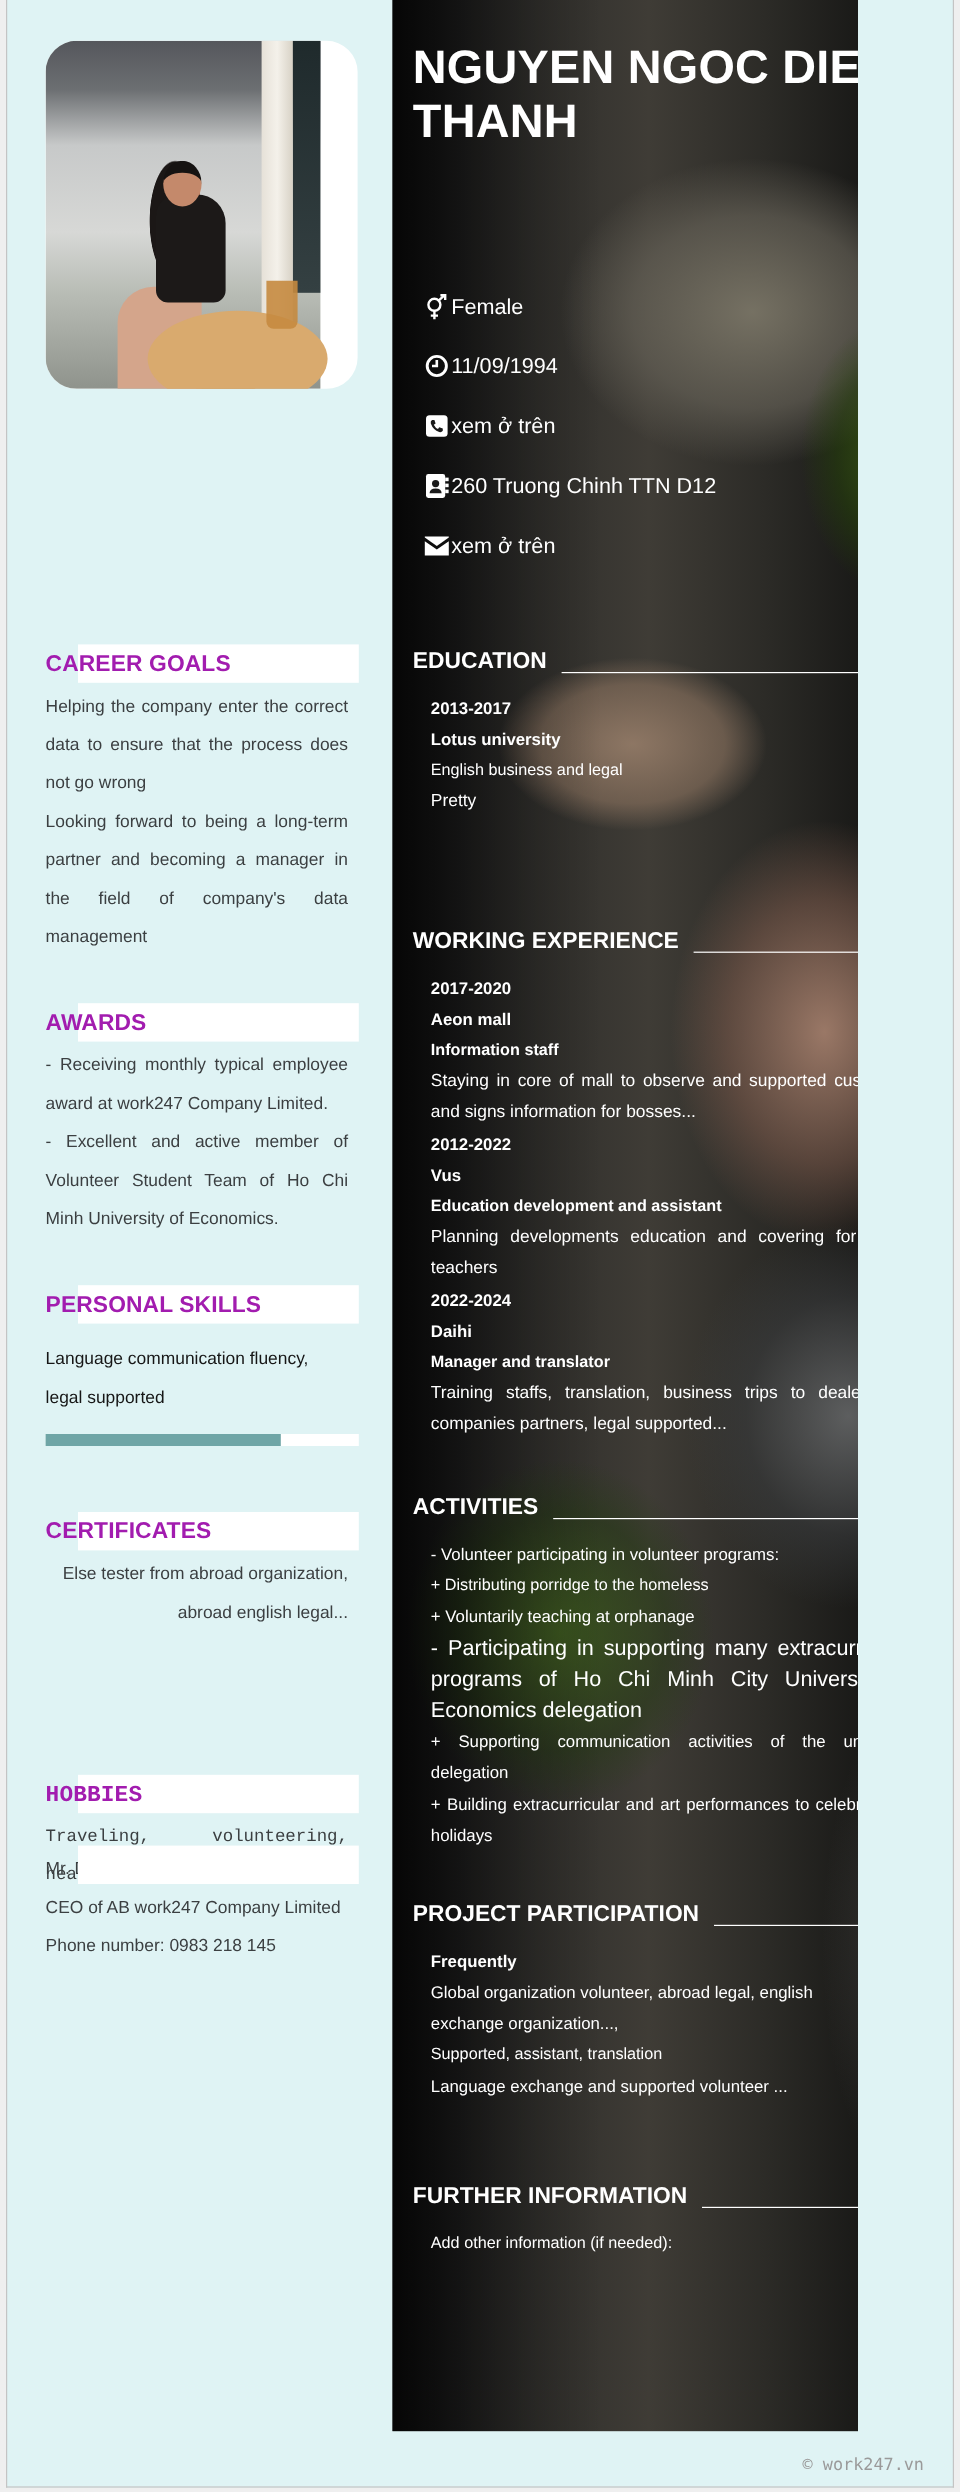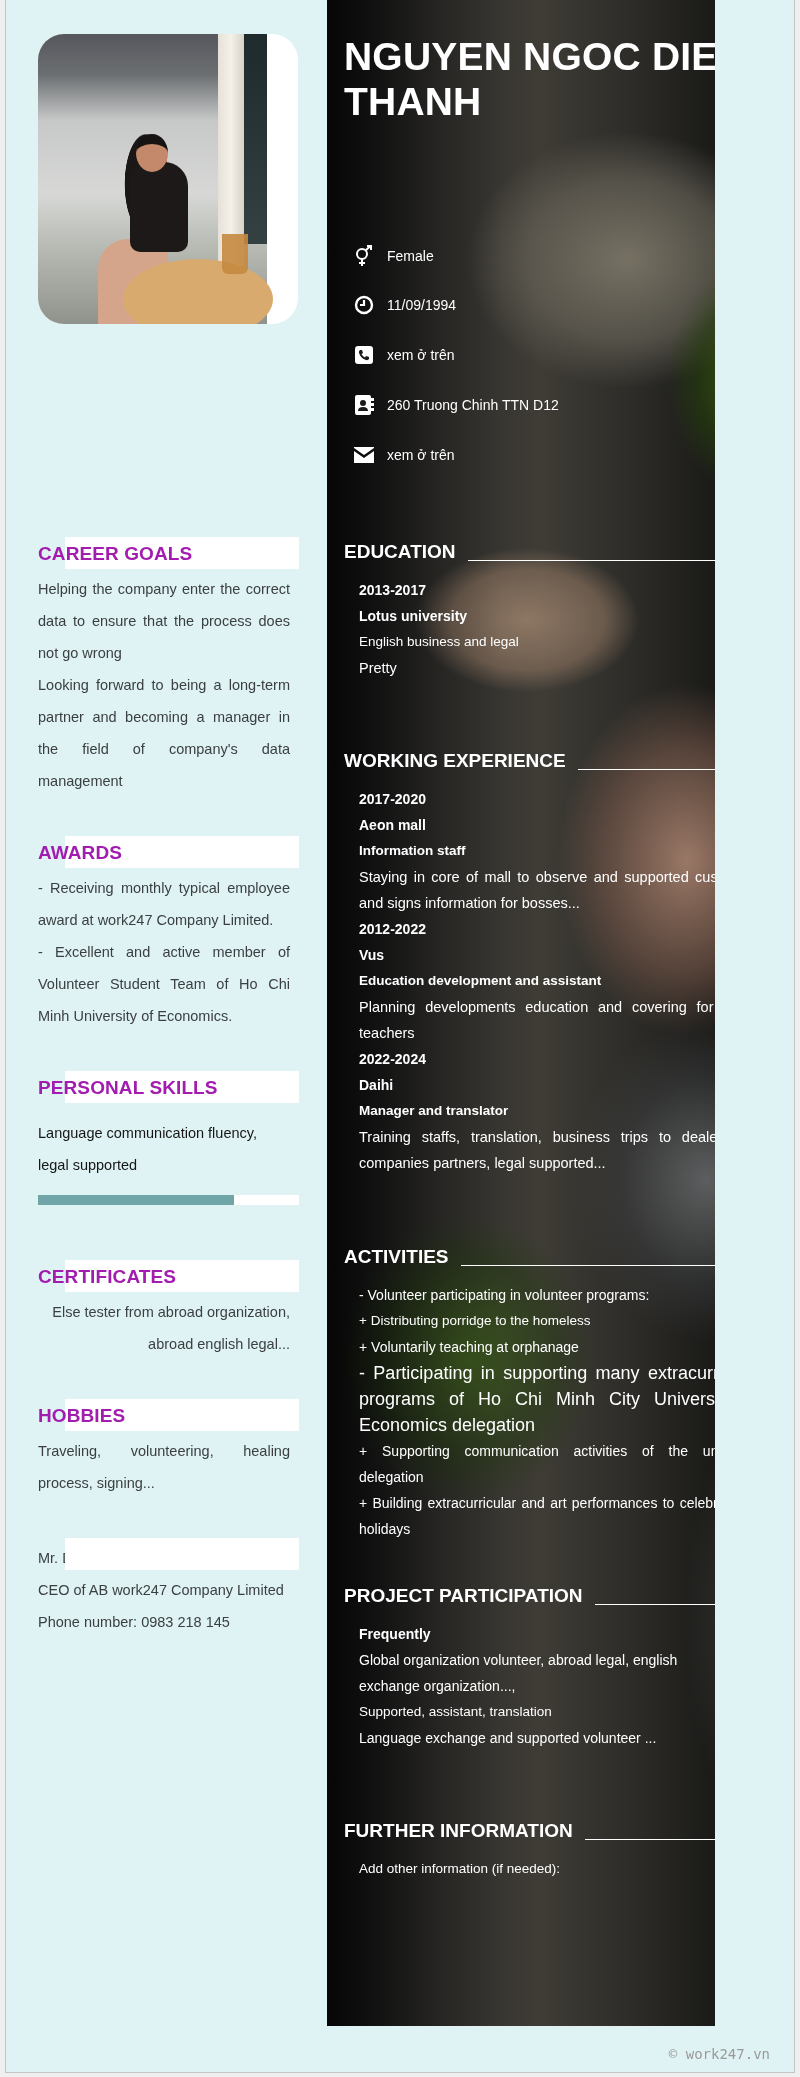--- a/index.html
+++ b/index.html
@@ -67,21 +67,21 @@
   .name {
     position: absolute; left: 17px; top: 34px; width: 440px;
     font-size: 39px; font-weight: bold; color: #ffffff; line-height: 45px; letter-spacing: 0.2px;
   }
   .job {
     position: absolute; left: 17px; top: 128px; width: 440px;
     font-size: 24px; color: #ffffff; line-height: 28px;
   }
   .contact { position: absolute; left: 17px; width: 440px; height: 30px; display: flex; align-items: center; }
   .contact .ic { width: 24px; height: 24px; display: flex; align-items: center; justify-content: center; margin-left: 8px; }
-  .contact .txt { margin-left: 11px; font-size: 14px; color: #ffffff; }
+  .contact .txt { font-size: 18px; color: #ffffff; }
 
   .r-section { position: absolute; left: 17px; width: 418px; }
   .r-head { display: flex; align-items: flex-end; height: 28px; }
   .r-head .t { font-size: 19px; font-weight: bold; color: #ffffff; white-space: nowrap; line-height: 26px; }
   .r-head .line { flex: 1; height: 1px; background: #ffffff; margin-left: 12px; margin-bottom: 4px; }
   .r-body { padding-left: 15px; margin-top: 12px; color: #ffffff; }
   .r-body .b { font-size: 14px; font-weight: bold; line-height: 26px; }
   .r-body .n { font-size: 14.5px; line-height: 26px; text-align: justify; }
   .r-body .s { font-size: 13.5px; line-height: 26px; }
 
@@ -136,21 +136,21 @@
     </div>
 
     <div class="section" style="top:1260px;">
       <div class="sec-title-bg"></div>
       <div class="sec-title">CERTIFICATES</div>
       <div class="sec-body" style="text-align:right;">
         <p>Else tester from abroad organization, abroad english legal...</p>
       </div>
     </div>
 
-    <div class="section" style="top:1399px;">
+    <div class="section" style="top:1479px;font-family:Liberation Mono, monospace;">
       <div class="sec-title-bg"></div>
       <div class="sec-title">HOBBIES</div>
       <div class="sec-body">
         <p>Traveling, volunteering, healing process, signing...</p>
       </div>
     </div>
 
     <div class="section" style="top:1538px;">
       <div class="sec-title-bg"></div>
       <div class="sec-body">
@@ -223,21 +223,21 @@
         <span class="line"></span>
       </div>
       <div class="r-body">
         <div class="b">2013-2017</div>
         <div class="b">Lotus university</div>
         <div class="s">English business and legal</div>
         <div class="n">Pretty</div>
       </div>
     </div>
 
-    <div class="r-section" style="top:746px;">
+    <div class="r-section" style="top:770px;">
       <div class="r-head">
         <span class="t">WORKING EXPERIENCE</span>
         <span class="line"></span>
       </div>
       <div class="r-body">
         <div class="b">2017-2020</div>
         <div class="b">Aeon mall</div>
         <div class="b" style="font-size:13.5px;">Information staff</div>
         <div class="n">Staying in core of mall to observe and supported customers and signs information for bosses...</div>
         <div class="b">2012-2022</div>

